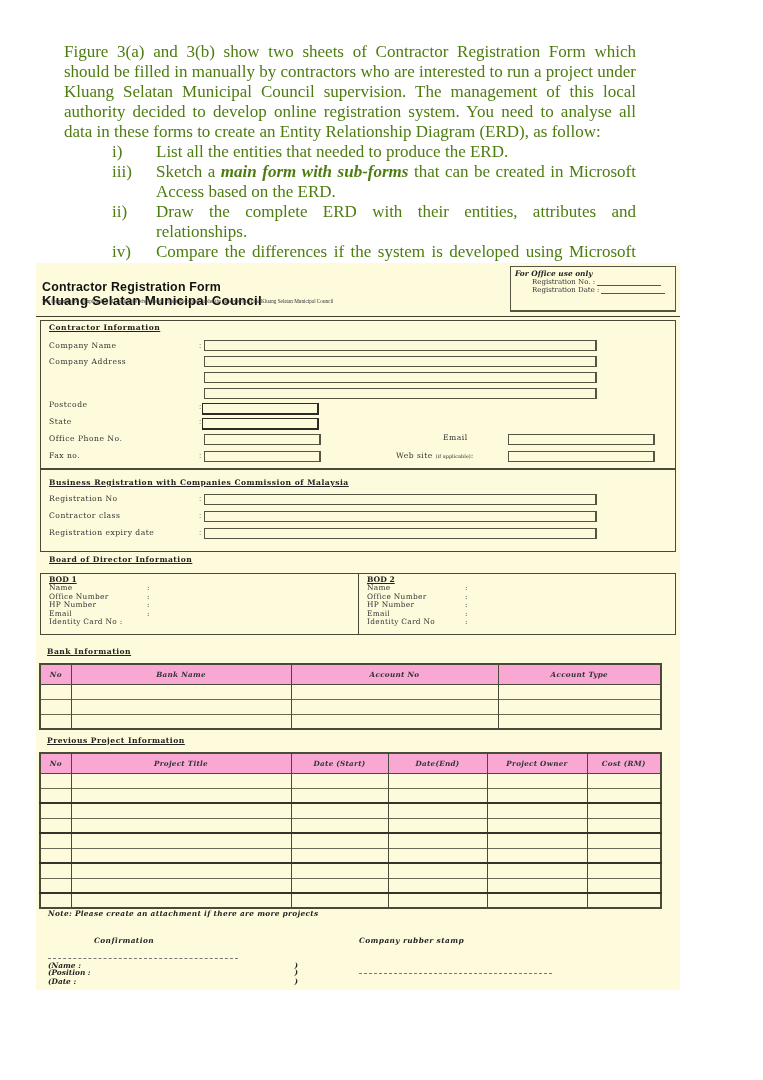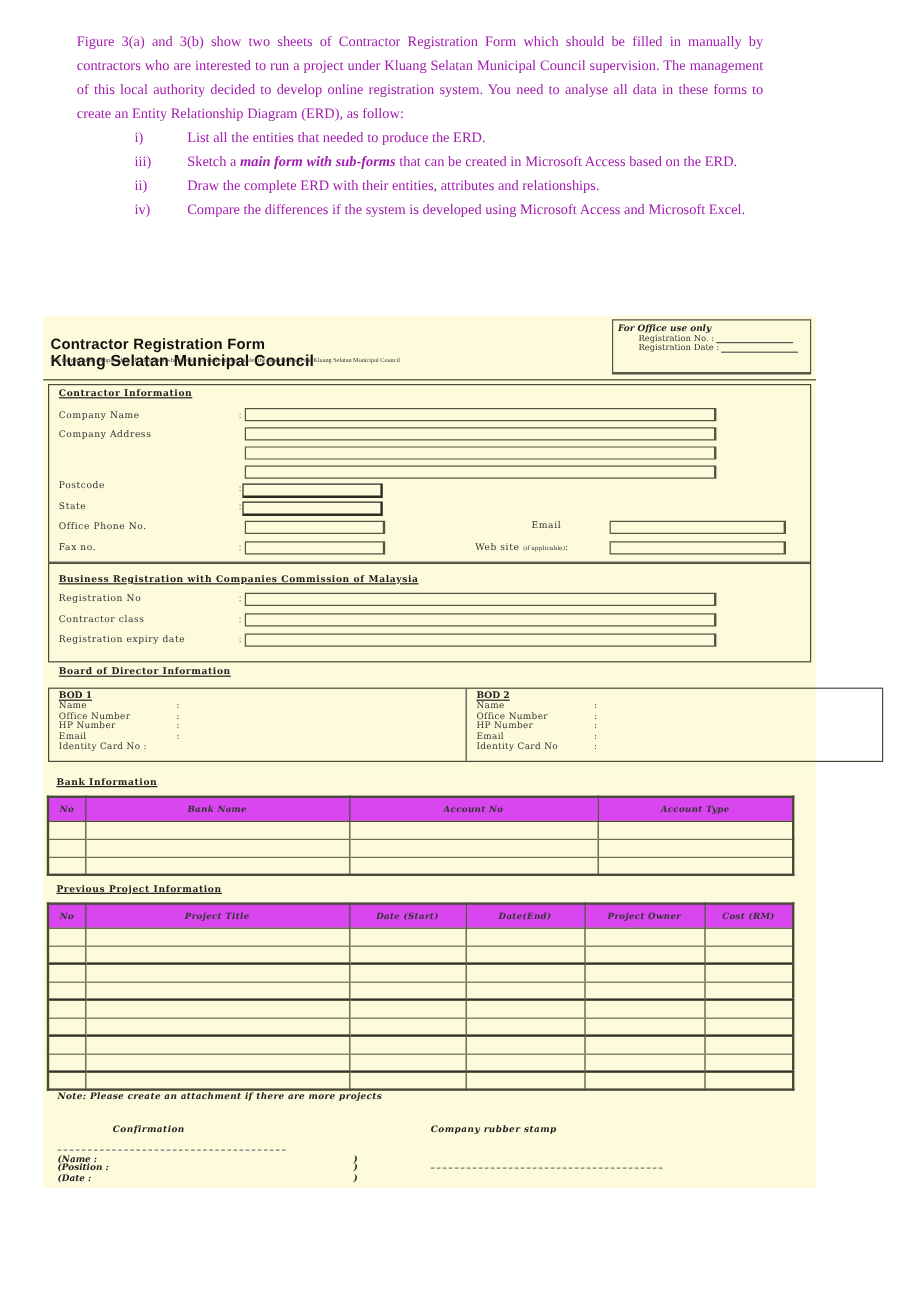--- a/index.html
+++ b/index.html
@@ -1,20 +1,20 @@
 <!DOCTYPE html>
 <html><head>
 <meta charset="utf-8">
 <style>
   * { box-sizing: border-box; margin: 0; padding: 0; }
   html, body { width: 763px; height: 1080px; background: #ffffff; overflow: hidden; }
   body { position: relative; font-family: "Liberation Serif", serif; color: #1a1a1a; }
 
   
-  .question { position: absolute; left: 64px; top: 24px; width: 572px; font-size: 12px; line-height: 20px; text-align: justify; color: #a21caf; }
+  .question { position: absolute; left: 64px; top: 42px; width: 572px; font-size: 17px; line-height: 20px; text-align: justify; color: #4d7c0f; }
   .question p { text-align: justify; }
   .tasks { list-style: none; margin-top: 0; }
   .tasks li { display: flex; }
   .tasks .num { width: 92px; padding-left: 48px; flex-shrink: 0; }
   .tasks .txt { flex: 1; text-align: justify; }
   .tasks .txt b { font-style: italic; }
 
   
   .sheet { position: absolute; background: #fefbdc; }
   .sheet-a { left: 36px; top: 263px; width: 644px; height: 379px; }
@@ -35,32 +35,32 @@
   .sec-business { left: 4px; top: 206px; width: 636px; height: 83px; border-top: 1px solid #4a4a3a; }
   .sec-heading { position: absolute; font-family: "DejaVu Serif", serif; font-weight: bold; font-size: 7.6px; text-decoration: underline; color: #222; letter-spacing: 0.5px; white-space: nowrap; }
 
   .flabel { position: absolute; font-family: "DejaVu Serif", serif; font-size: 7.6px; color: #333; letter-spacing: 0.5px; white-space: nowrap; }
   .colon { position: absolute; font-size: 8px; color: #555; }
   .fbox { position: absolute; height: 11px; border: 1px solid #555544; border-right-width: 2px; border-bottom-width: 1.4px; background: #fefbdc; }
   .fbox.dark { border-color: #2c2c22; border-width: 1.5px 2px 2px 1.5px; }
   .small-note { font-size: 5px; letter-spacing: 0; }
 
   .bod-heading { left: 13px; top: 292px; }
-  .bod-wrap { position: absolute; left: 4px; top: 310px; width: 696px; height: 62px; border: 1.5px solid #4a4a3a; display: flex; }
+  .bod-wrap { position: absolute; left: 4px; top: 310px; width: 636px; height: 62px; border: 1.5px solid #4a4a3a; display: flex; }
   .bod-col { width: 50%; padding: 1px 8px; }
   .bod-col + .bod-col { border-left: 1.5px solid #4a4a3a; }
   .bod-title { font-family: "DejaVu Serif", serif; font-weight: bold; font-size: 7.6px; text-decoration: underline; color: #222; line-height: 9px; }
   .bod-row { display: flex; font-family: "DejaVu Serif", serif; font-size: 7.4px; line-height: 8.5px; color: #333; letter-spacing: 0.3px; }
   .bod-row .bl { width: 98px; }
   .bod-row .bl.wide { width: auto; }
 
   
   .tbl-heading { position: absolute; font-family: "DejaVu Serif", serif; font-weight: bold; font-size: 7.6px; text-decoration: underline; color: #222; letter-spacing: 0.5px; }
   table.grid { position: absolute; border-collapse: collapse; border: 2px solid #4a4a3a; }
-  table.grid th { background: #d946ef; font-family: "DejaVu Serif", serif; font-weight: bold; font-style: italic; font-size: 7.2px; color: #333; height: 20px; border: 1.5px solid #4a4a3a; letter-spacing: 0.3px; }
+  table.grid th { background: #f9a8d4; font-family: "DejaVu Serif", serif; font-weight: bold; font-style: italic; font-size: 7.2px; color: #333; height: 20px; border: 1.5px solid #4a4a3a; letter-spacing: 0.3px; }
   table.grid td { height: 15px; border-left: 1.5px solid #4a4a3a; border-right: 1.5px solid #4a4a3a; border-top: 1.5px solid #6a6a55; }
   table.grid tr.thick td { border-top: 2px solid #33332a; }
 
   .note { position: absolute; left: 12px; top: 267px; font-family: "DejaVu Serif", serif; font-weight: bold; font-style: italic; font-size: 7.4px; color: #222; letter-spacing: 0.3px; }
   .conf-title { position: absolute; font-family: "DejaVu Serif", serif; font-weight: bold; font-style: italic; font-size: 7.4px; color: #222; letter-spacing: 0.4px; }
   .sig-line { position: absolute; border-top: 0.8px dashed #777; height: 0; }
   .conf-row { position: absolute; left: 12px; width: 250px; font-family: "DejaVu Serif", serif; font-weight: bold; font-style: italic; font-size: 7.4px; color: #222; line-height: 8.5px; display: flex; justify-content: space-between; }
 </style>
 </head>
 <body>

